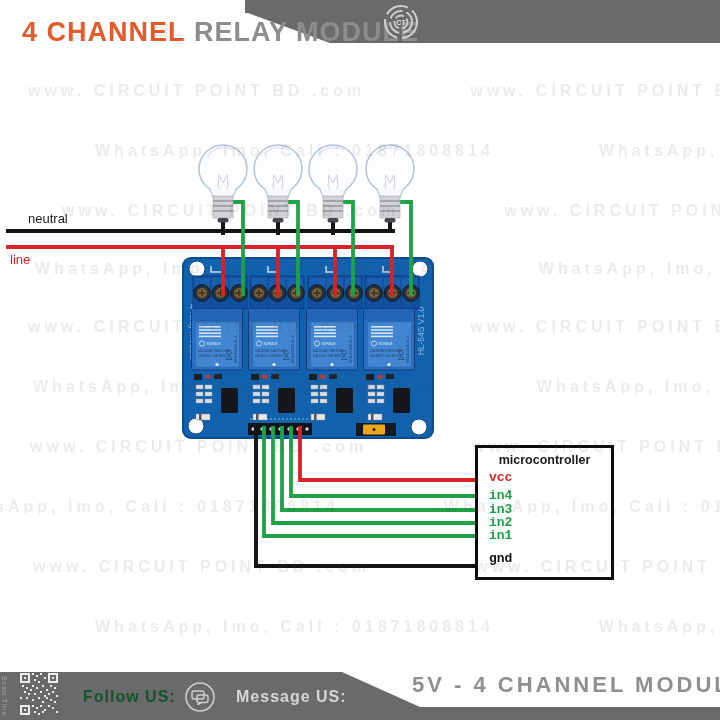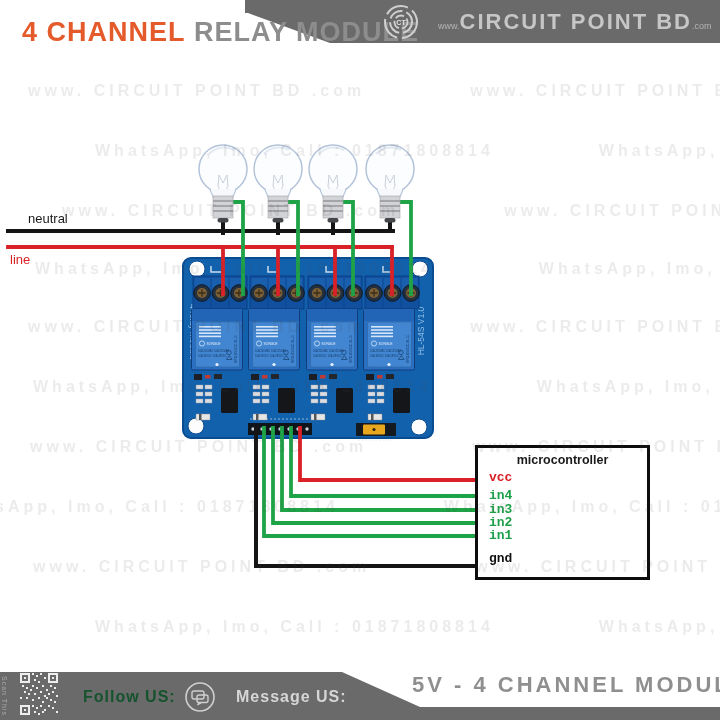--- a/index.html
+++ b/index.html
@@ -18,21 +18,21 @@
   .logo-svg{position:absolute;left:382px;top:3px;z-index:7;}
   
   .wm{position:absolute;left:0;top:0;width:720px;height:720px;z-index:4;pointer-events:none;}
   .wm-row{position:absolute;white-space:nowrap;font-size:16px;letter-spacing:4px;
           color:rgba(70,70,70,0.11);font-weight:bold;}
   .wm-row span{margin-right:105px;}
   
   .scene{position:absolute;left:0;top:0;z-index:2;}
   .lbl-neutral{position:absolute;left:28px;top:211px;z-index:3;font-size:13px;font-weight:normal;color:#1a1a1a;}
   .lbl-line{position:absolute;left:10px;top:252px;z-index:3;font-size:13px;font-weight:normal;color:#d92127;}
-  .mcu{position:absolute;left:475px;top:445px;width:175px;height:135px;background:#fff;
+  .mcu{position:absolute;left:475px;top:445px;width:139px;height:135px;background:#fff;
        border:3px solid #0d0d0d;z-index:3;box-sizing:border-box;}
   .mcu-title{position:absolute;left:0;right:0;top:5px;text-align:center;font-size:12.5px;
              font-weight:bold;color:#1a1a1a;}
   .mcu-pin{position:absolute;left:11px;font-size:13px;font-weight:bold;font-family:Liberation Mono, monospace;}
   .pin-red{color:#d92127;top:22px;}
   .pin-g4{color:#1ea04a;top:40px;}
   .pin-g3{color:#1ea04a;top:54px;}
   .pin-g2{color:#1ea04a;top:67px;}
   .pin-g1{color:#1ea04a;top:80px;}
   .pin-blk{color:#111;top:103px;}
@@ -223,23 +223,20 @@
   <div class="hdr-bar"></div>
   <div class="title">
     <span class="accent">4 CHANNEL</span><span class="rest"> RELAY MODULE</span>
   </div>
   <svg class="logo-svg" width="38" height="38" viewBox="0 0 38 38">
     <circle cx="19" cy="19" r="16" fill="none" stroke="#cfcfcf" stroke-width="2" stroke-dasharray="24 5"></circle>
     <circle cx="19" cy="19" r="11" fill="none" stroke="#cfcfcf" stroke-width="2" stroke-dasharray="15 4"></circle>
     <circle cx="19" cy="19" r="6.5" fill="none" stroke="#cfcfcf" stroke-width="1.8" stroke-dasharray="9 3"></circle>
     <text x="19" y="22" text-anchor="middle" font-size="7" font-weight="bold" fill="#e2e2e2" font-family="Liberation Sans,sans-serif">CT</text>
   </svg>
-  <div class="brand">
-    <span class="small">www.</span><span class="big">CIRCUIT POINT BD</span><span class="small">.com</span>
-  </div>
 
   <div class="ftr-bar"></div>
   <div class="scan-this">Scan This</div>
   <svg class="qr-svg" width="38" height="42" viewBox="0 0 19 21">
     <g fill="#ededed">
       <rect x="0" y="0" width="5" height="1"></rect>
         <rect x="0" y="4" width="5" height="1"></rect>
       <rect x="0" y="1" width="1" height="3"></rect>
         <rect x="4" y="1" width="1" height="3"></rect>
       <rect x="2" y="2" width="1" height="1"></rect>

